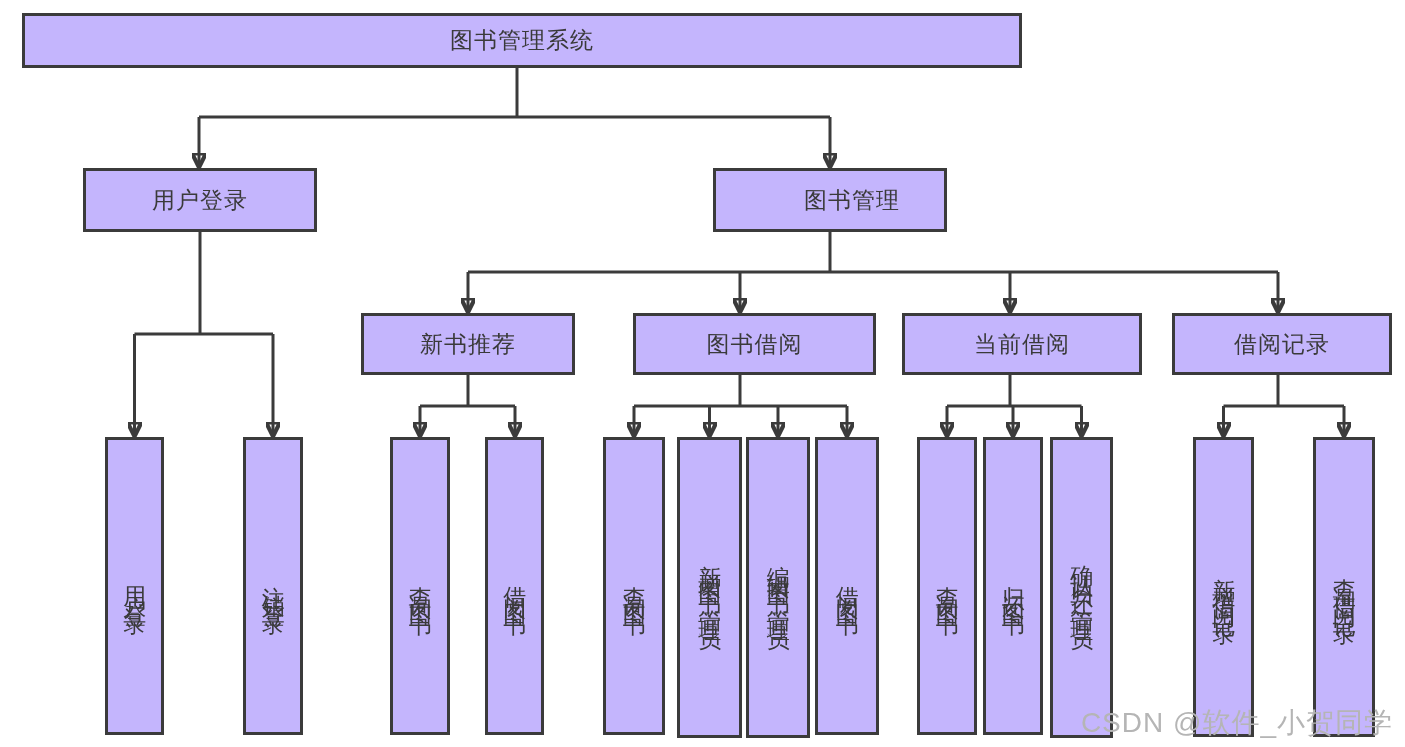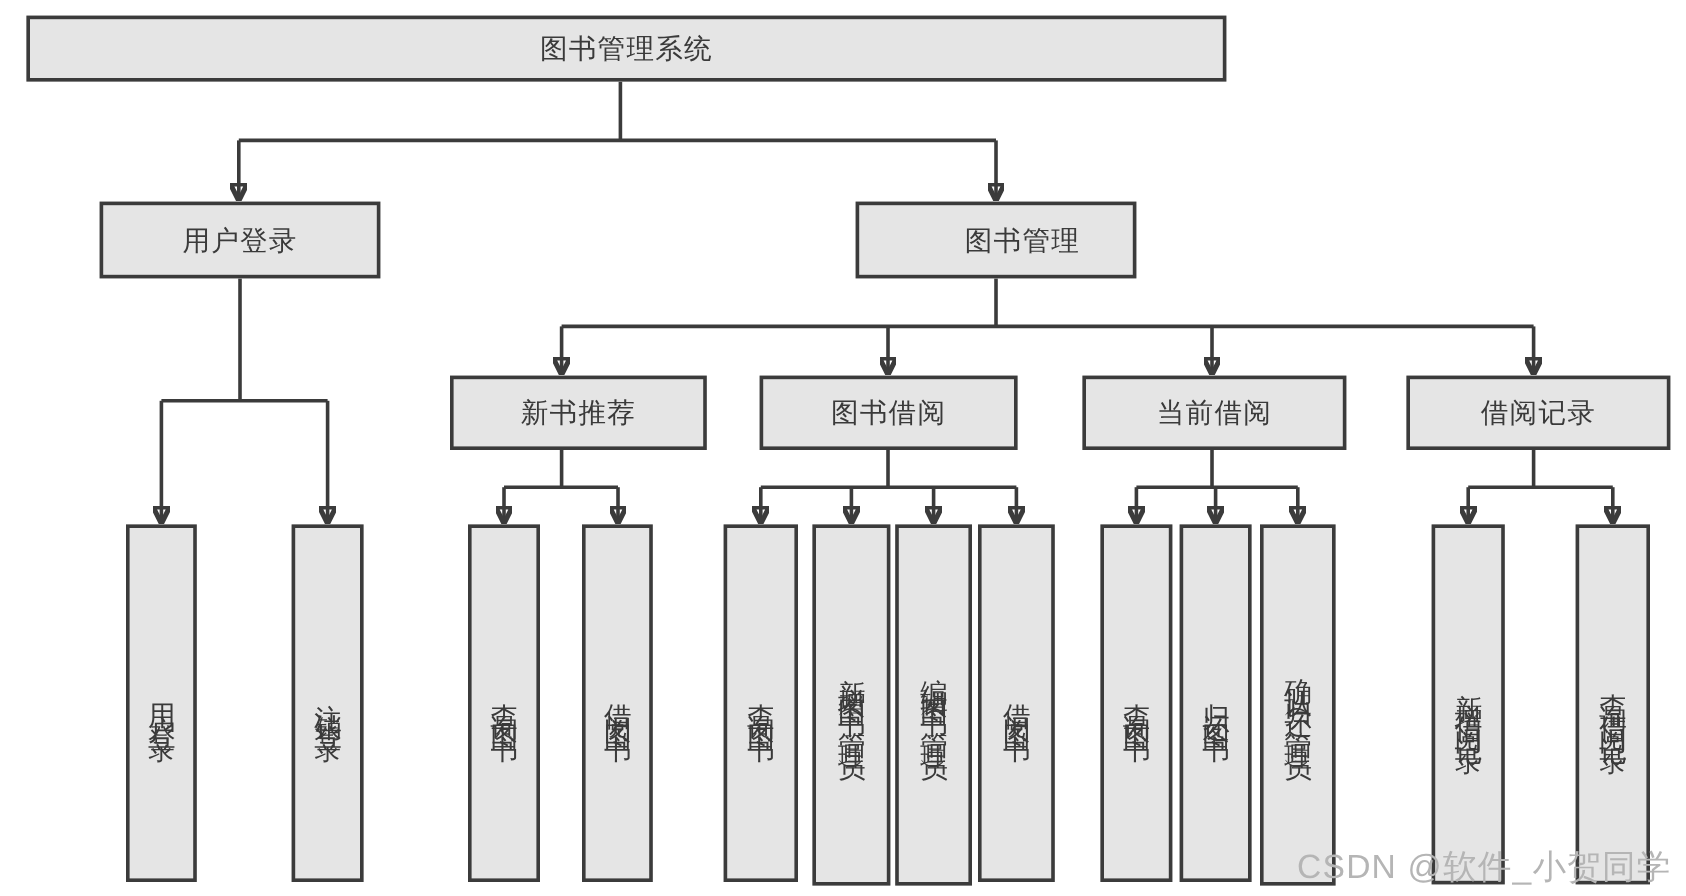--- a/index.html
+++ b/index.html
@@ -14,21 +14,21 @@
   .connectors {
     position: absolute;
     left: 0; top: 0;
     width: 1405px; height: 747px;
     pointer-events: none;
   }
   .connectors path { stroke: #3b3b3b; stroke-width: 3; fill: none; }
   .box {
     position: absolute;
     box-sizing: border-box;
-    background: #e5e5e5;
+    background: #c4b5fd;
     border: 3px solid #3b3b3b;
     color: #3a3a3a;
     display: flex;
     align-items: center;
     justify-content: center;
     font-size: 23px;
     letter-spacing: 1px;
   }
   .v-box span {
     writing-mode: vertical-rl;
@@ -37,23 +37,23 @@
     letter-spacing: 9px;
     line-height: 1.2;
     white-space: nowrap;
   }
   
   .n-root   { left: 22px;  top: 13px;  width: 1000px; height: 55px; }
   
   .n-login  { left: 83px;  top: 168px; width: 234px; height: 64px; }
   .n-mgmt   { left: 713px; top: 168px; width: 234px; height: 64px; padding-left: 44px; }
   
-  .n-newbook { left: 361px;  top: 313px; width: 214px; height: 62px; margin-left: 14px; }
-  .n-borrow  { left: 633px;  top: 313px; width: 215px; height: 62px; }
-  .n-current { left: 902px;  top: 313px; width: 220px; height: 62px; }
+  .n-newbook { left: 361px;  top: 313px; width: 214px; height: 62px; }
+  .n-borrow  { left: 633px;  top: 313px; width: 243px; height: 62px; }
+  .n-current { left: 902px;  top: 313px; width: 240px; height: 62px; }
   .n-records { left: 1172px; top: 313px; width: 220px; height: 62px; }
   
   .lf-a1 { left: 105px;  top: 437px; width: 59px; height: 298px; }
   .lf-a2 { left: 243px;  top: 437px; width: 60px; height: 298px; }
   .lf-b1 { left: 390px;  top: 437px; width: 60px; height: 298px; }
   .lf-b2 { left: 485px;  top: 437px; width: 59px; height: 298px; }
   .lf-c1 { left: 603px;  top: 437px; width: 62px; height: 298px; }
   .lf-c2 { left: 677px;  top: 437px; width: 65px; height: 301px; }
   .lf-c3 { left: 746px;  top: 437px; width: 64px; height: 301px; }
   .lf-c4 { left: 815px;  top: 437px; width: 64px; height: 298px; }

